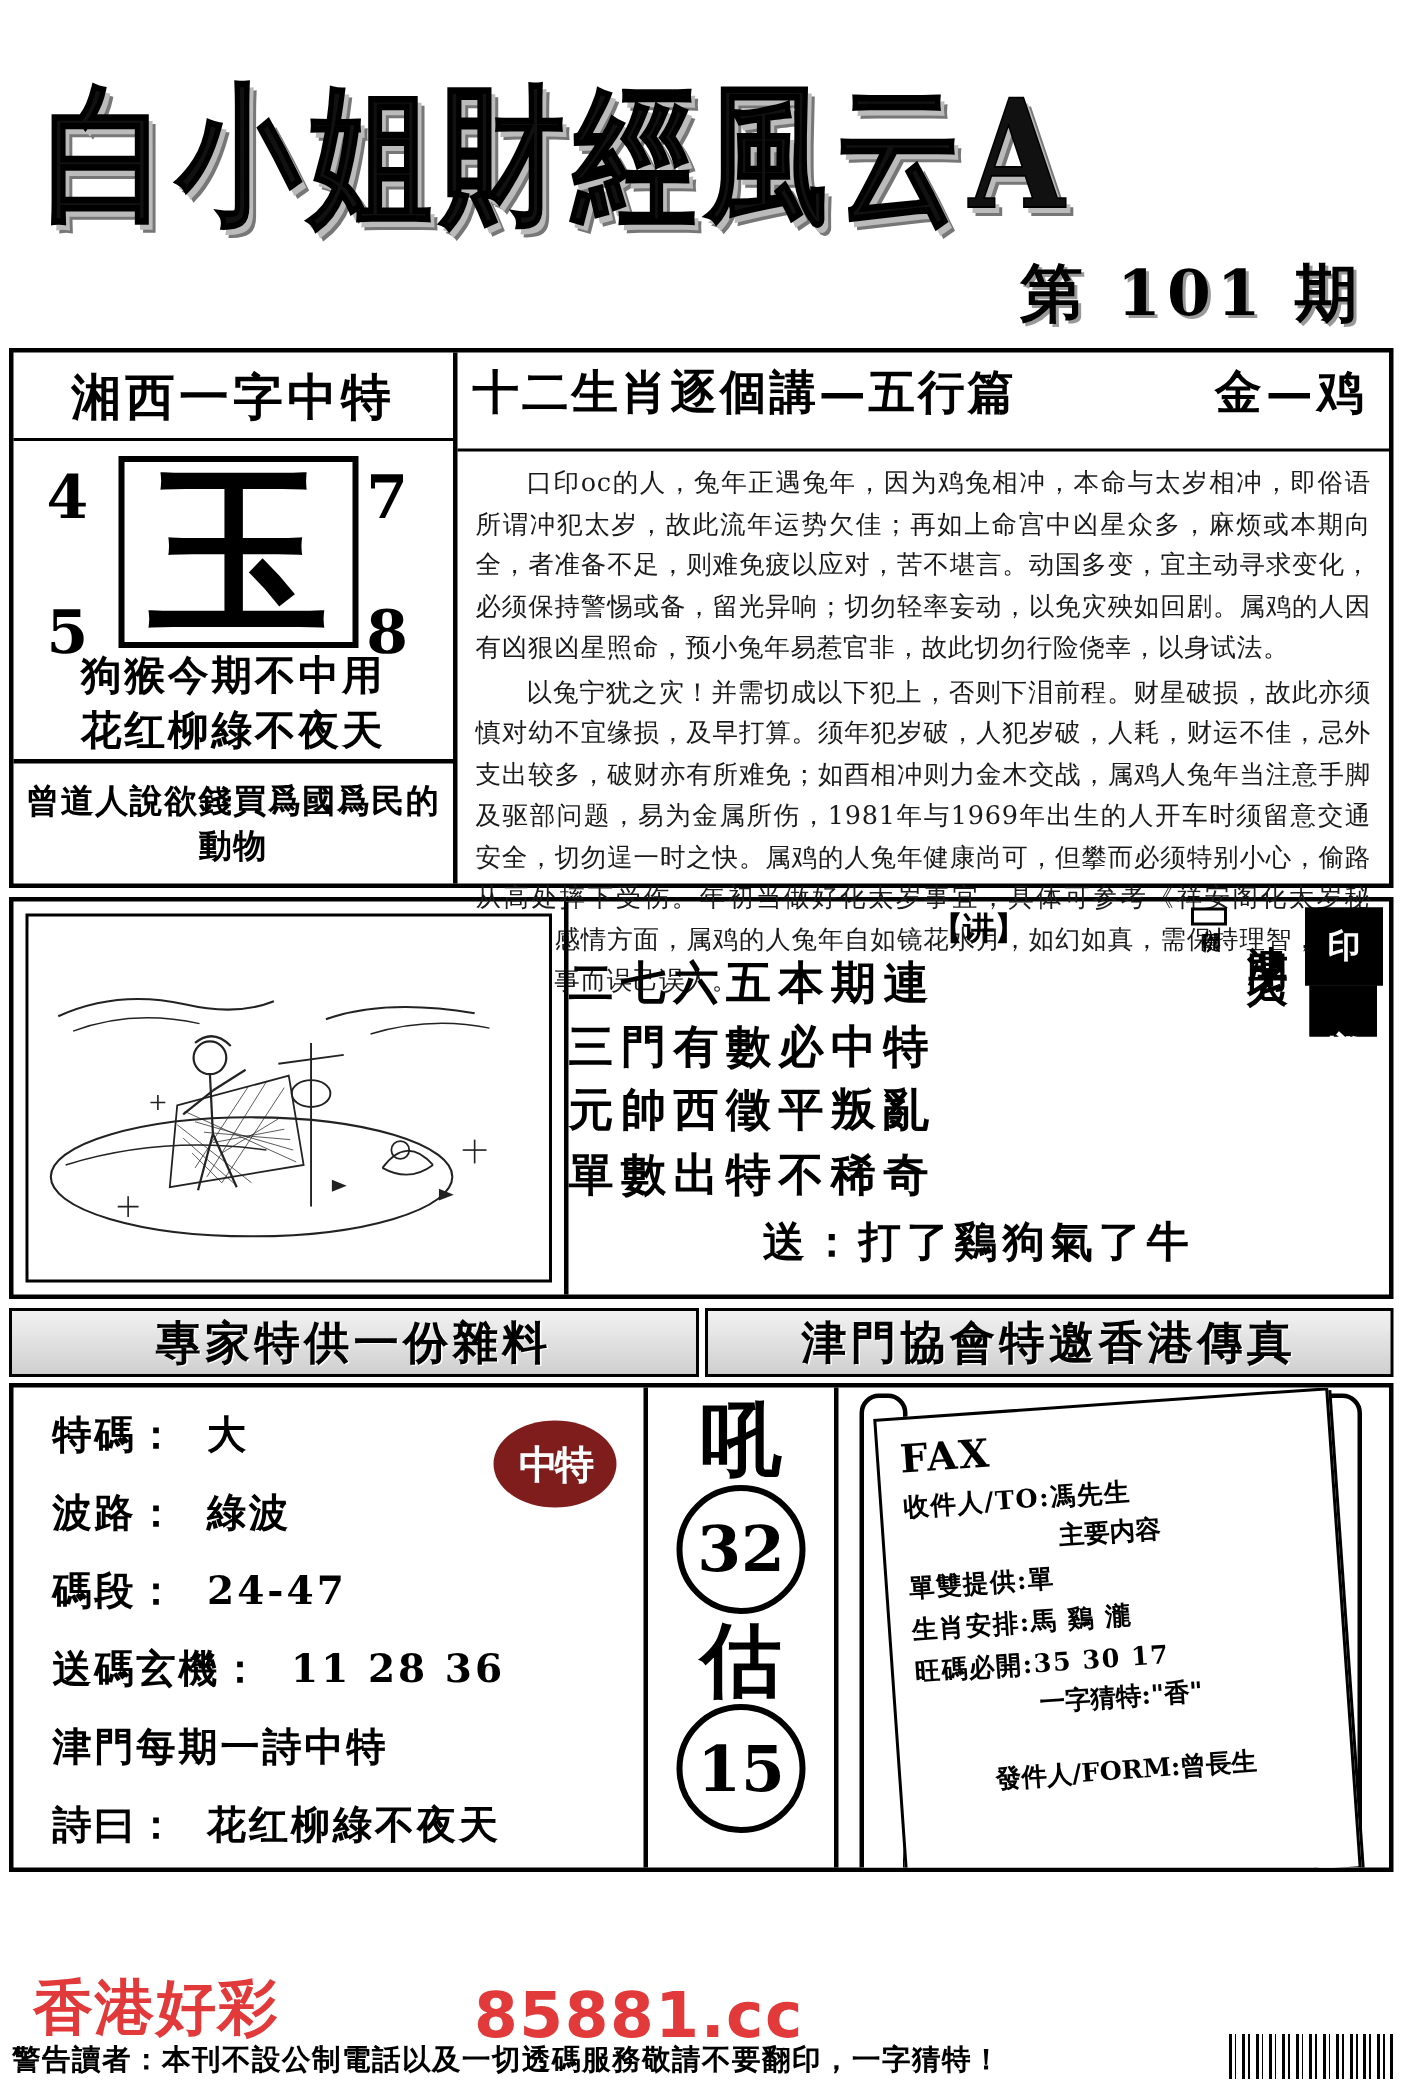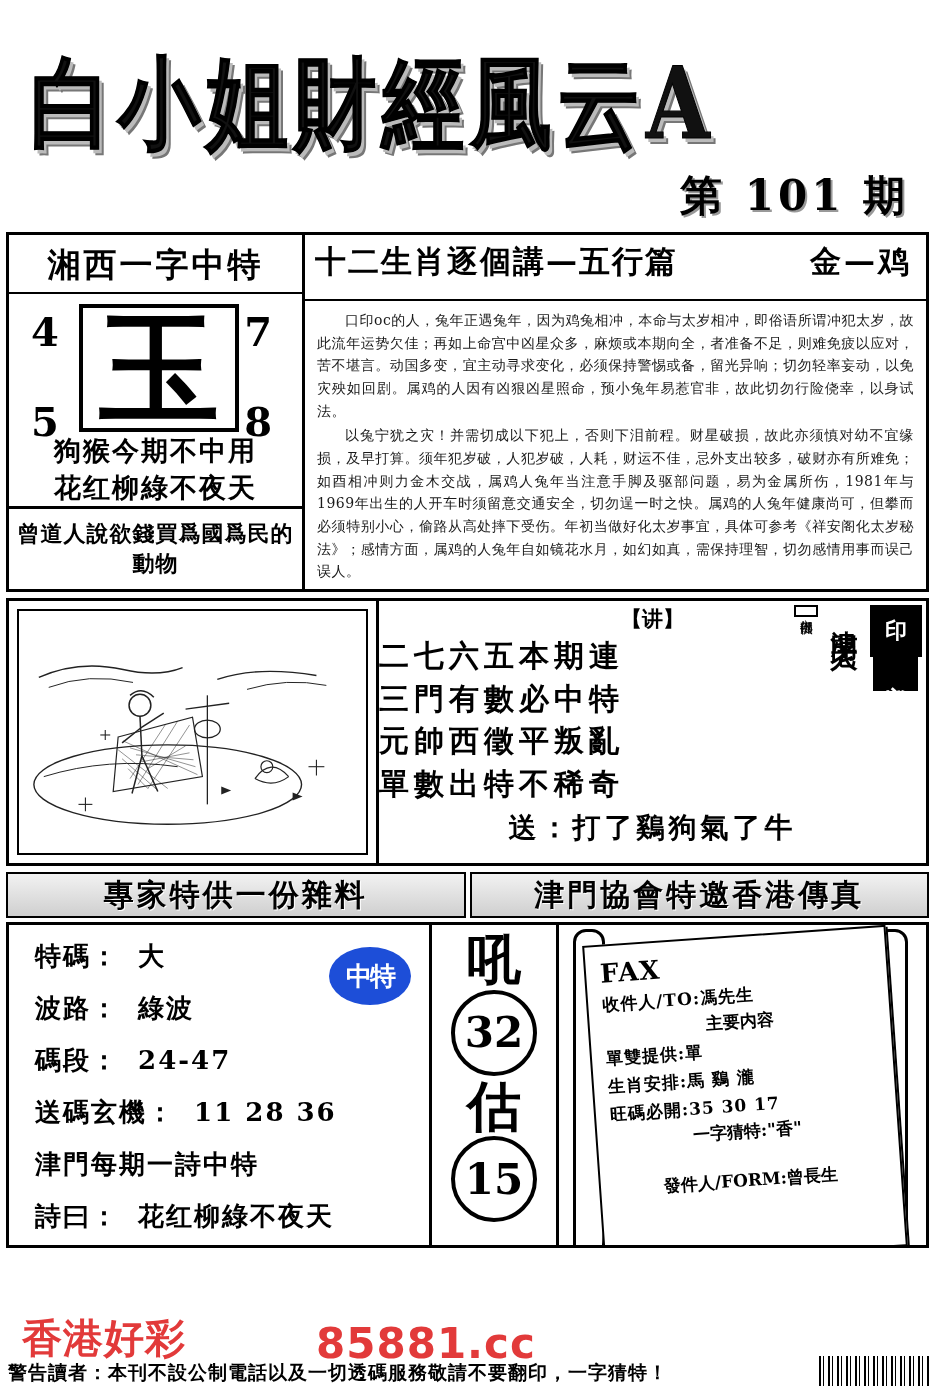--- a/index.html
+++ b/index.html
@@ -55,21 +55,21 @@
     font-size:22px;font-weight:bold;letter-spacing:1px;
     font-family:"DejaVu Serif","Liberation Serif",serif;}
 
   .right-col{flex:1;box-sizing:border-box;display:flex;flex-direction:column;}
   .rc-head{display:flex;align-items:center;justify-content:space-between;
     padding:6px 14px 16px 10px;border-bottom:2px solid #000;}
   .rc-head .h1{font-size:31px;font-weight:bold;letter-spacing:2px;
     font-family:"DejaVu Serif","Liberation Serif",serif;}
   .rc-head .h2{font-size:31px;font-weight:bold;letter-spacing:3px;
     font-family:"DejaVu Serif","Liberation Serif",serif;}
-  .rc-body{padding:8px 12px 4px 12px;font-size:14px;line-height:1.62;
+  .rc-body{padding:8px 12px 4px 12px;font-size:17px;line-height:1.62;
     text-align:justify;font-family:"DejaVu Serif","Liberation Serif",serif;
     letter-spacing:0.5px;color:#1a1a1a;}
   .rc-body p{margin:0 0 2px 0;text-indent:2em;}
 
   
   .row2{display:flex;margin:6px 6px 0 6px;border:3px solid #000;box-sizing:border-box;height:268px;}
   .pic-cell{width:370px;border-right:3px solid #000;box-sizing:border-box;padding:8px;}
   .pic-box{width:100%;height:100%;border:2px solid #000;box-sizing:border-box;position:relative;background:#fff;overflow:hidden;}
   .verse-cell{flex:1;position:relative;padding:4px 0 0 0;}
   .verse-tag{text-align:center;font-size:21px;font-weight:bold;margin-bottom:2px;
@@ -109,21 +109,21 @@
   .banner .b1{margin-right:4px;}
 
   
   .row3{display:flex;margin:4px 6px 0 6px;border:3px solid #000;box-sizing:border-box;height:326px;position:relative;}
   .info-cell{width:420px;padding:14px 0 0 26px;box-sizing:border-box;position:relative;}
   .info-line{font-size:26px;font-weight:bold;letter-spacing:2px;margin-bottom:17px;
     font-family:"DejaVu Serif","Liberation Serif",serif;}
   .info-line .val{margin-left:8px;}
   .oval{
     position:absolute;right:18px;top:22px;width:82px;height:58px;border-radius:50%;
-    background:#1d4ed8;color:#fff;display:flex;align-items:center;justify-content:center;
+    background:#7f1d1d;color:#fff;display:flex;align-items:center;justify-content:center;
     font-size:26px;font-weight:bold;letter-spacing:-2px;
   }
   .mid-cell{width:130px;border-left:3px solid #000;border-right:3px solid #000;box-sizing:border-box;
     display:flex;flex-direction:column;align-items:center;padding-top:6px;}
   .mid-cell .ch{font-size:54px;font-weight:bold;font-family:"DejaVu Serif","Liberation Serif",serif;line-height:1.05;}
   .circle-num{width:78px;height:78px;border:4px solid #000;border-radius:50%;
     display:flex;align-items:center;justify-content:center;font-size:42px;font-weight:bold;margin:2px 0;
     font-family:"DejaVu Serif","Liberation Serif",serif;}
   .fax-cell{flex:1;position:relative;overflow:hidden;}
   .scroll{

